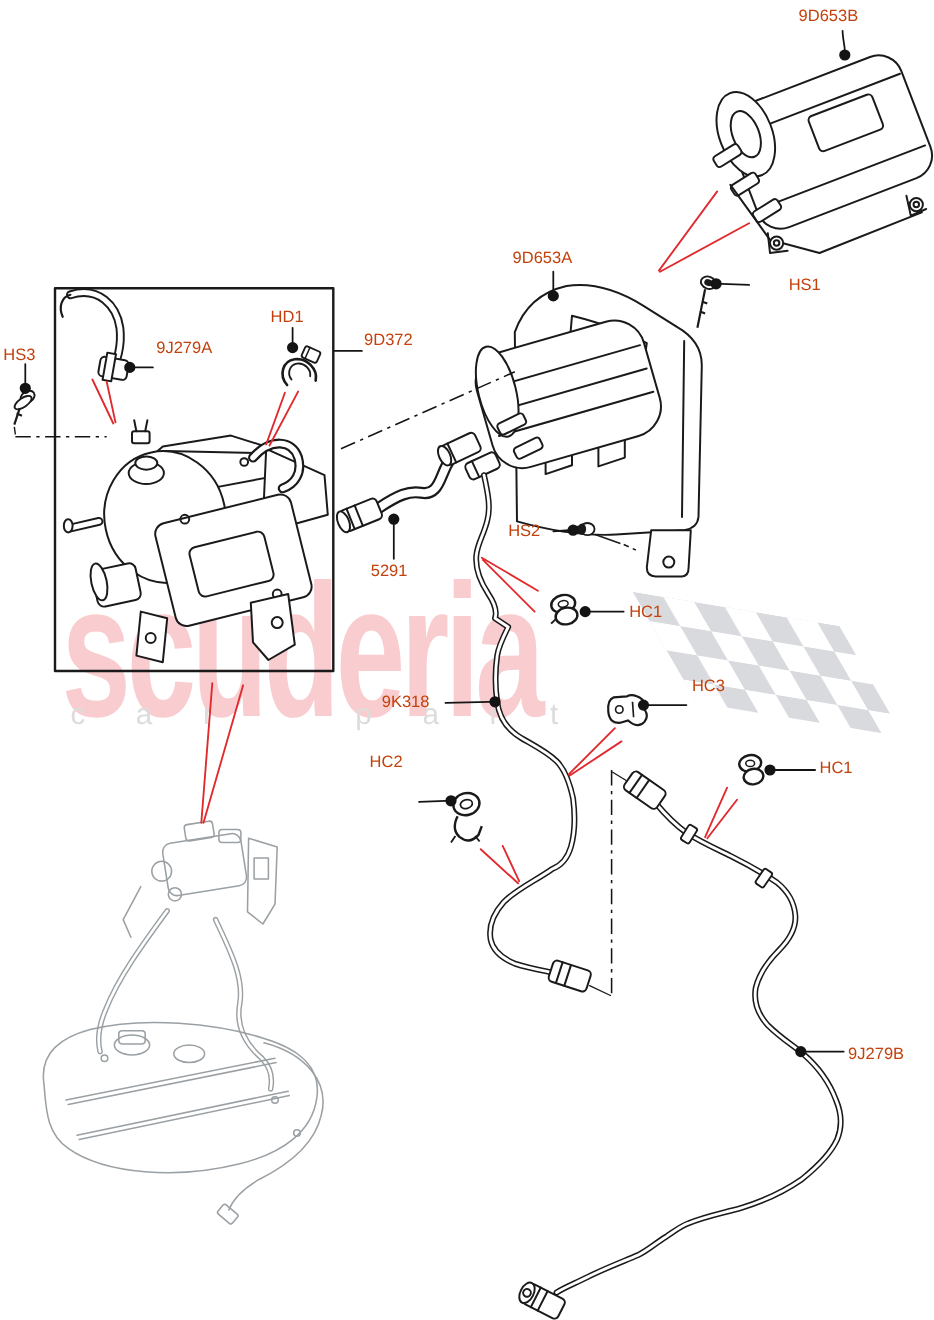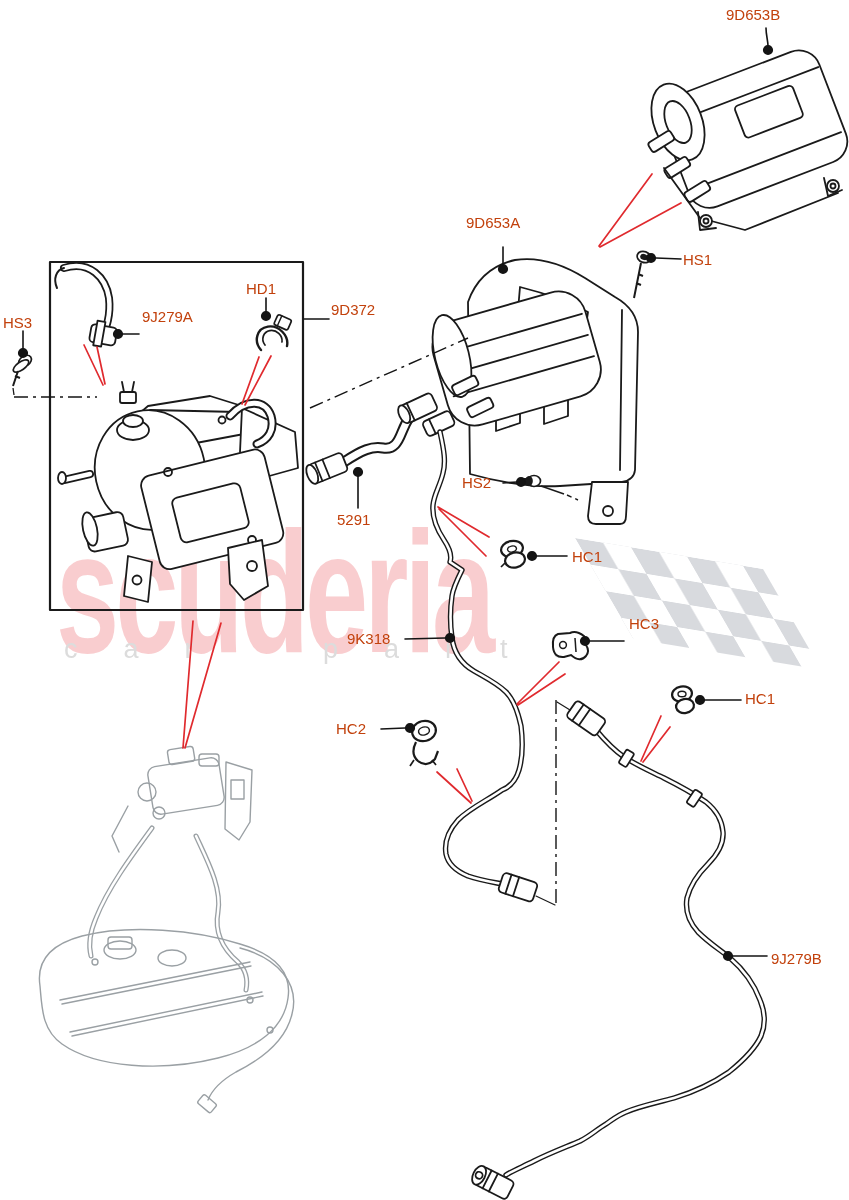--- a/index.html
+++ b/index.html
@@ -313,27 +313,27 @@
       <path d="M259,357 L242,404 M271,356 L245,405"></path>
       <path d="M193,621 L183,748 M221,623 L185,748"></path>
       <path d="M489,537 L438,507 M486,556 L439,509"></path>
       <path d="M559,662 L517,704 M565,674 L518,705"></path>
       <path d="M661,716 L641,761 M670,727 L643,762"></path>
       <path d="M437,772 L471,803 M457,769 L472,801"></path>
     </g>
   </svg>
 
   <div class="callout" style="left:726px;top:4px">9D653B</div>
-  <div class="callout" style="left:466px;top:212px">9D653A</div>
-  <div class="callout" style="left:683px;top:249px">HS1</div>
+  <div class="callout" style="left:466px;top:224px">9D653A</div>
+  <div class="callout" style="left:717px;top:249px">HS1</div>
   <div class="callout" style="left:246px;top:278px">HD1</div>
   <div class="callout" style="left:331px;top:299px">9D372</div>
   <div class="callout" style="left:3px;top:312px">HS3</div>
   <div class="callout" style="left:142px;top:306px">9J279A</div>
   <div class="callout" style="left:337px;top:509px">5291</div>
   <div class="callout" style="left:462px;top:472px">HS2</div>
   <div class="callout" style="left:572px;top:546px">HC1</div>
   <div class="callout" style="left:347px;top:628px">9K318</div>
   <div class="callout" style="left:629px;top:613px">HC3</div>
   <div class="callout" style="left:745px;top:688px">HC1</div>
-  <div class="callout" style="left:336px;top:718px">HC2</div>
+  <div class="callout" style="left:336px;top:682px">HC2</div>
   <div class="callout" style="left:771px;top:948px">9J279B</div>
 </div>
 
 </body></html>

